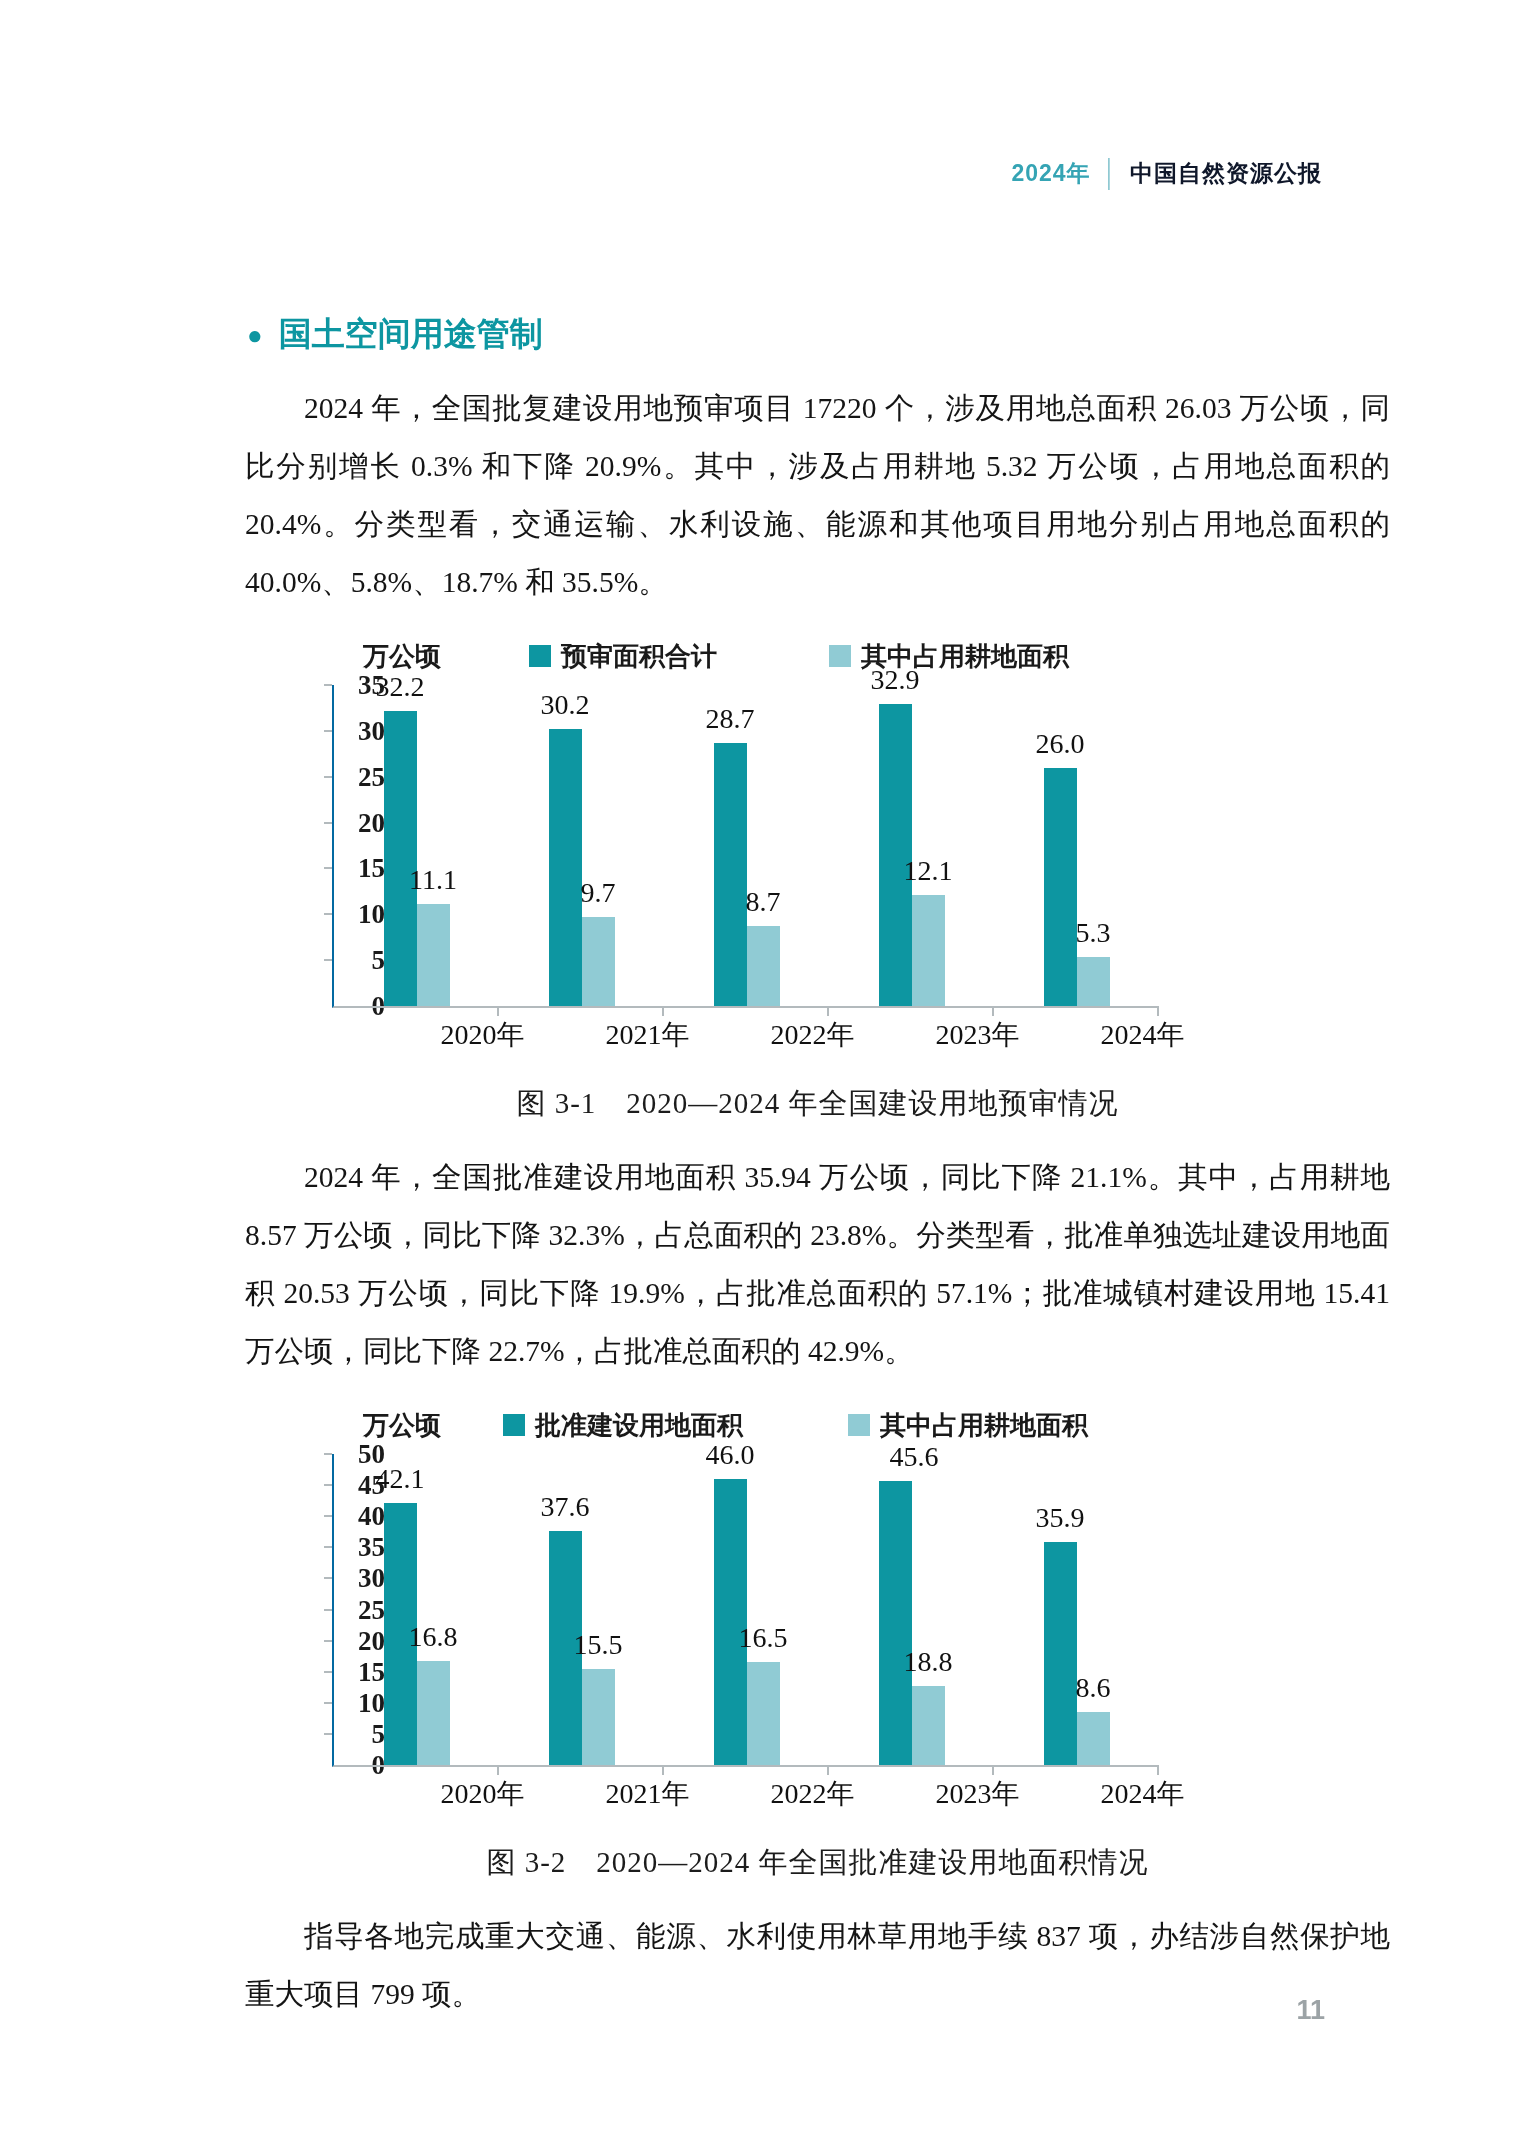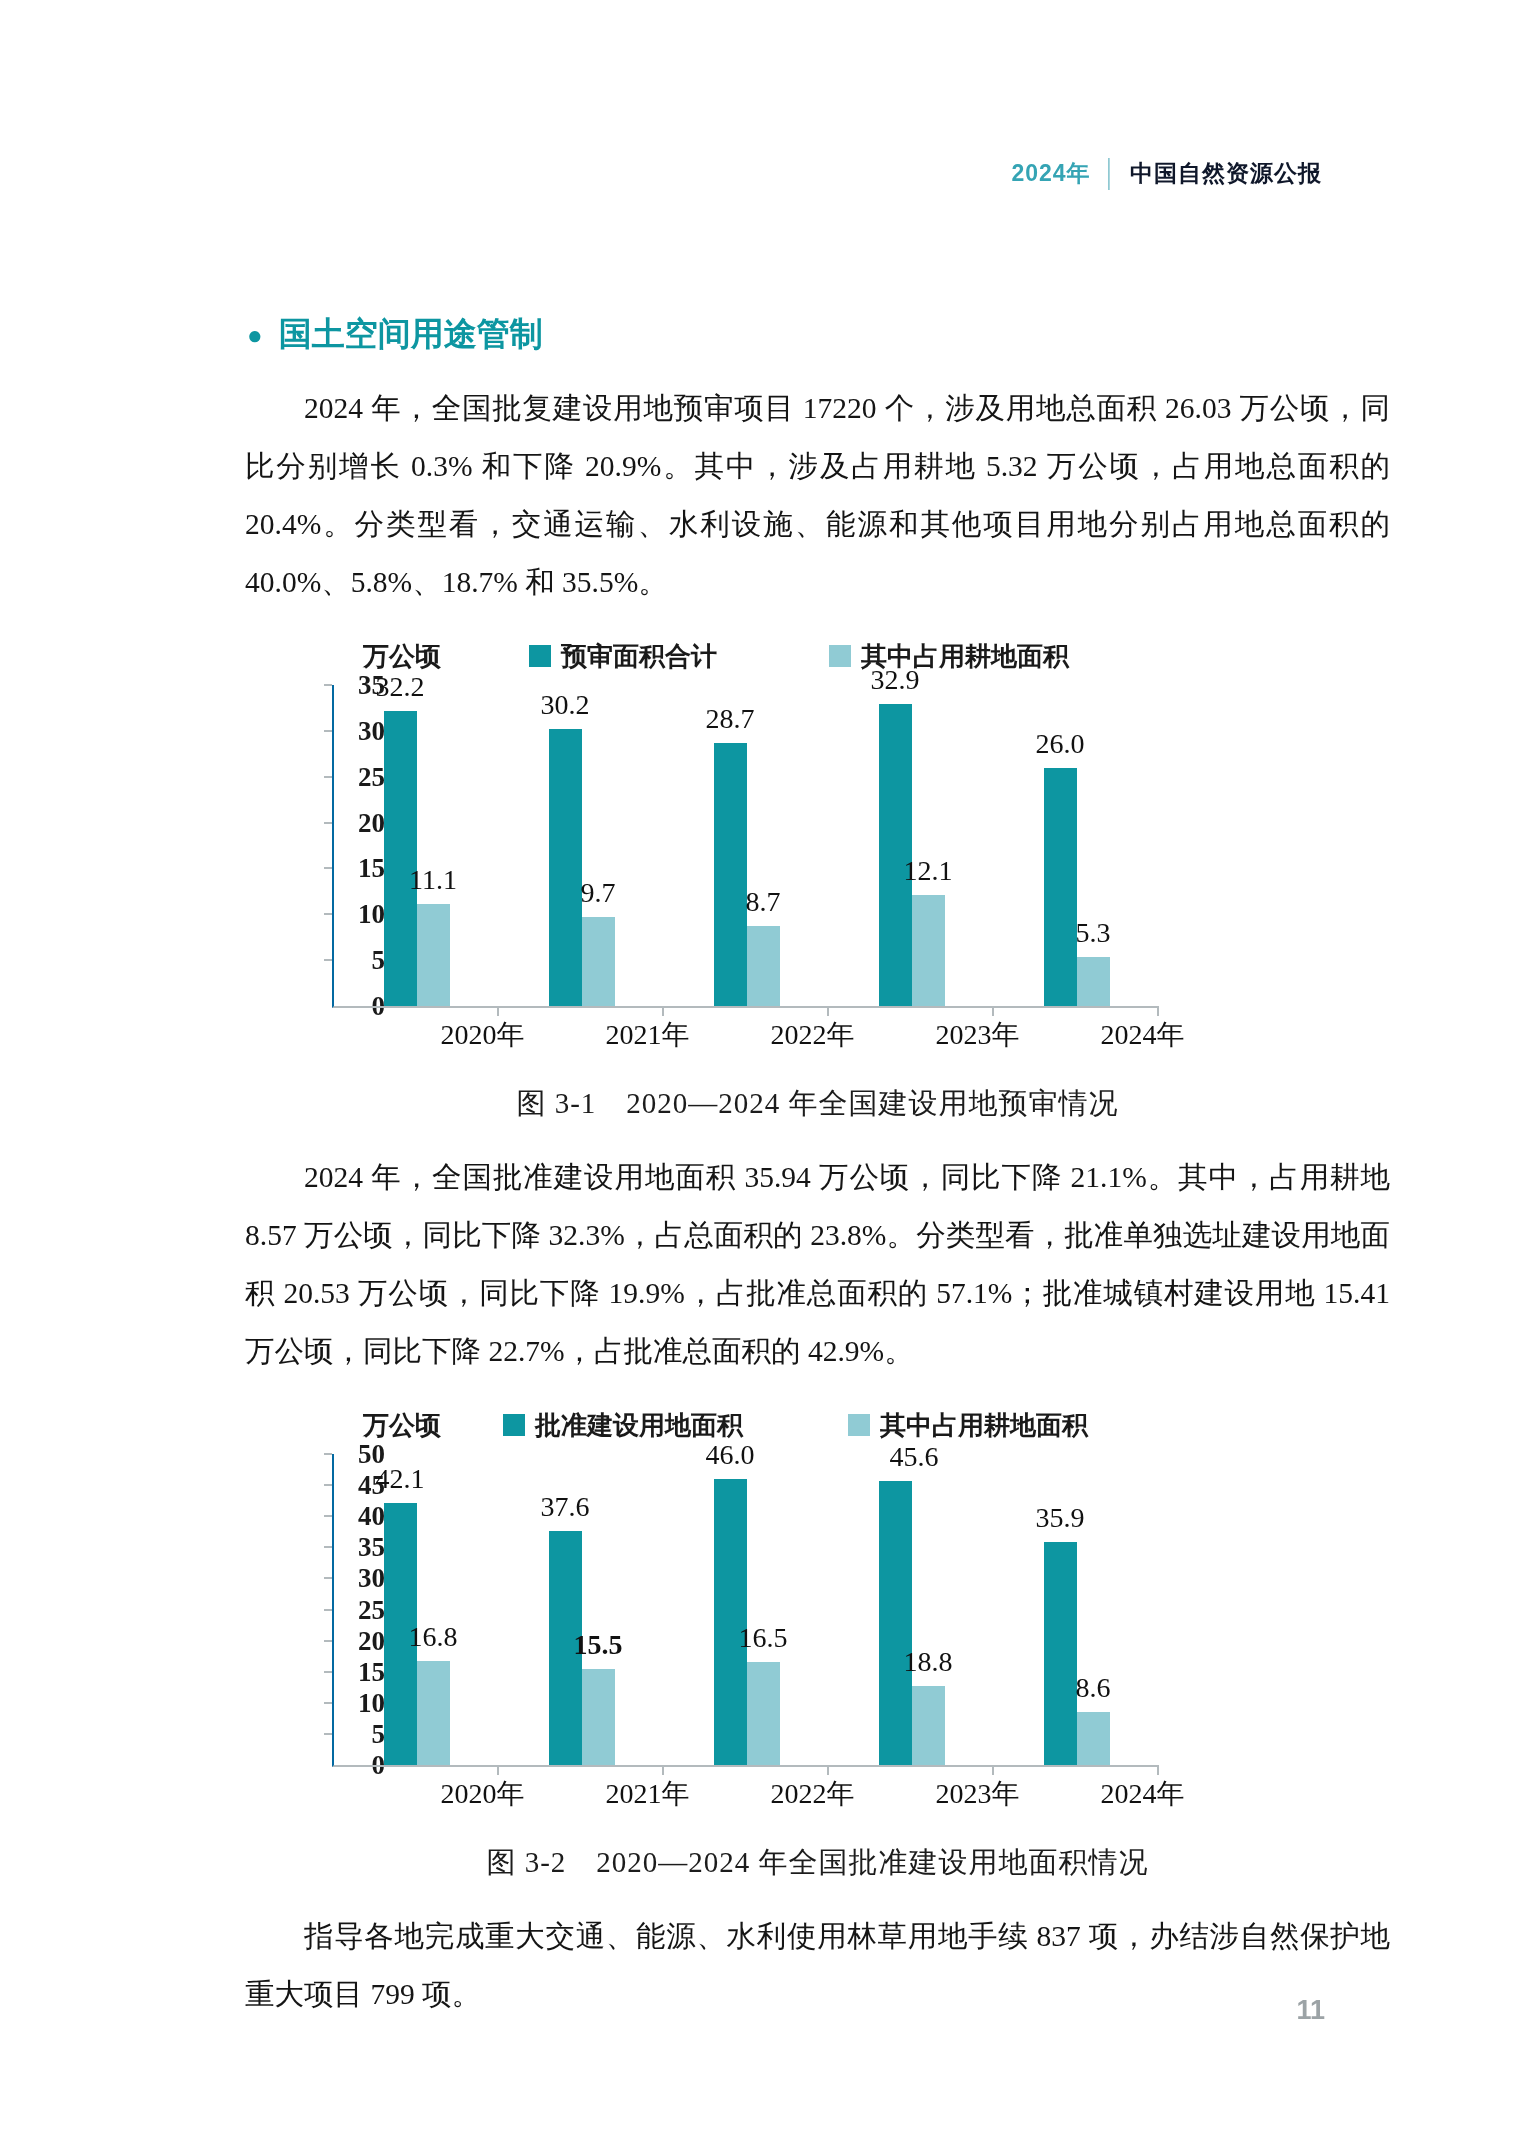--- a/index.html
+++ b/index.html
@@ -220,21 +220,21 @@
             <div class="xtickmark" style="left: 493px;"></div>
             <div class="xtickmark" style="left: 658px;"></div>
             <div class="xtickmark" style="left: 823px;"></div>
             <div class="bar" style="left: 49.5px; width: 33px; height: 261.862px; background: rgb(13, 150, 161);"></div>
             <div class="bar-label" style="left: 66px; bottom: 269.862px;">42.1</div>
             <div class="bar" style="left: 82.5px; width: 33px; height: 104.496px; background: rgb(144, 203, 212);"></div>
             <div class="bar-label" style="left: 99px; bottom: 112.496px;">16.8</div>
             <div class="bar" style="left: 214.5px; width: 33px; height: 233.872px; background: rgb(13, 150, 161);"></div>
             <div class="bar-label" style="left: 231px; bottom: 241.872px;">37.6</div>
             <div class="bar" style="left: 247.5px; width: 33px; height: 96.41px; background: rgb(144, 203, 212);"></div>
-            <div class="bar-label" style="left: 264px; bottom: 104.41px; font-weight: bold;">15.5</div>
+            <div class="bar-label" style="left: 264px; bottom: 104.41px;">15.5</div>
             <div class="bar" style="left: 379.5px; width: 33px; height: 286.12px; background: rgb(13, 150, 161);"></div>
             <div class="bar-label" style="left: 396px; bottom: 294.12px;">46.0</div>
             <div class="bar" style="left: 412.5px; width: 33px; height: 102.63px; background: rgb(144, 203, 212);"></div>
             <div class="bar-label" style="left: 429px; bottom: 110.63px;">16.5</div>
             <div class="bar" style="left: 544.5px; width: 33px; height: 283.632px; background: rgb(13, 150, 161);"></div>
             <div class="bar-label" style="left: 580px; bottom: 291.632px;">45.6</div>
             <div class="bar" style="left: 577.5px; width: 33px; height: 78.994px; background: rgb(144, 203, 212);"></div>
             <div class="bar-label" style="left: 594px; bottom: 86.994px;">18.8</div>
             <div class="bar" style="left: 709.5px; width: 33px; height: 223.298px; background: rgb(13, 150, 161);"></div>
             <div class="bar-label" style="left: 726px; bottom: 231.298px;">35.9</div>

